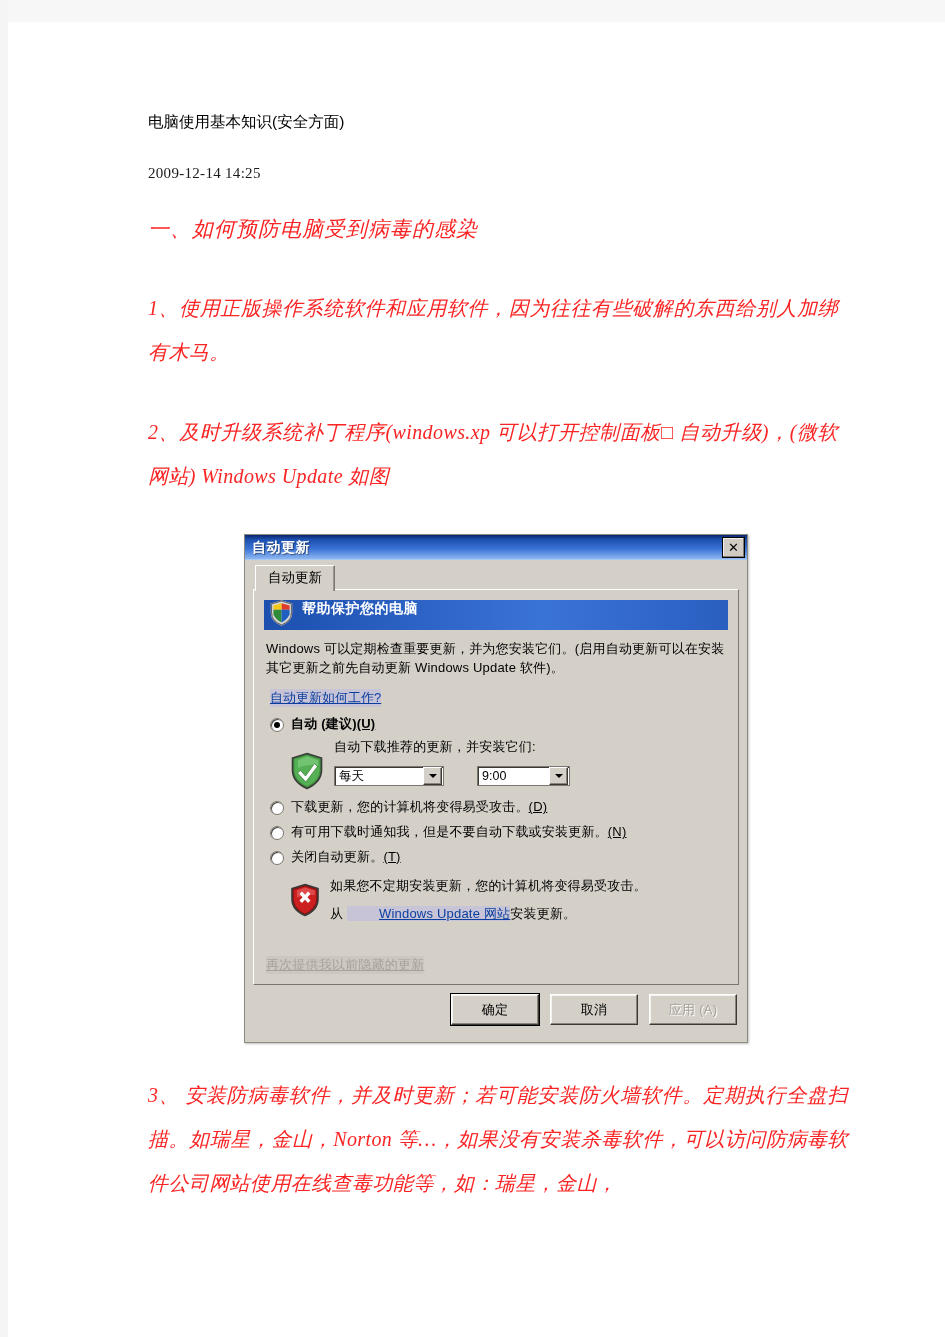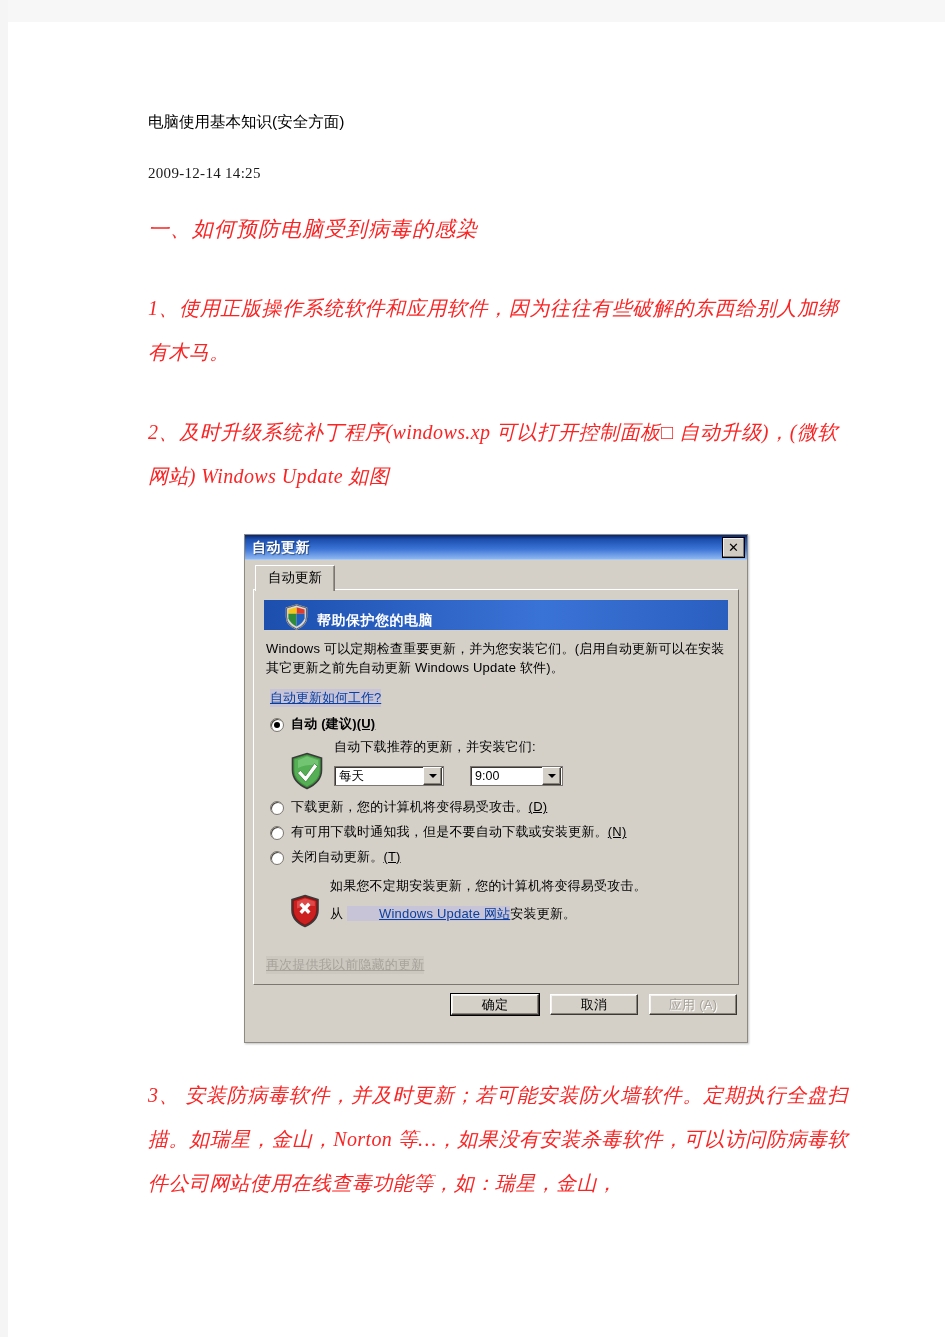--- a/index.html
+++ b/index.html
@@ -168,22 +168,22 @@
     padding: 10px 10px 8px 10px;
     height: 396px;
     box-sizing: border-box;
     position: relative;
     margin-top: -1px;
   }
   .banner {
     background: linear-gradient(to right, #1c4fae 0%, #3a73d6 60%, #2a5fc0 100%);
     height: 30px;
     display: flex;
-    align-items: flex-end;
-    padding-left: 21px;
+    align-items: flex-start;
+    padding-left: 6px;
     gap: 9px;
   }
   .banner-text {
     color: #ffffff;
     font-size: 14px;
     font-weight: bold;
     letter-spacing: 0.5px;
   }
   .shield-xp {
     width: 23px;
@@ -257,21 +257,21 @@
     flex: none;
     margin-top: 16px;
   }
   .auto-detail-right { padding-top: 2px; }
   .auto-sub {
     font-size: 13px;
     color: #000000;
     margin-bottom: 10px;
     letter-spacing: 0.2px;
   }
-  .combo-row { display: flex; gap: 26px; }
+  .combo-row { display: flex; gap: 33px; }
   .combo {
     display: flex;
     align-items: center;
     justify-content: space-between;
     background: #ffffff;
     border: 1px solid #7b7770;
     box-shadow: inset 1px 1px 0 #3c3833;
     height: 20px;
     box-sizing: border-box;
     padding-left: 4px;
@@ -295,21 +295,21 @@
     flex: none;
   }
   .arrow-glyph {
     width: 0; height: 0;
     border-left: 4px solid transparent;
     border-right: 4px solid transparent;
     border-top: 4px solid #000000;
   }
   .warn-detail {
     display: flex;
-    align-items: flex-end;
+    align-items: center;
     margin: 4px 0 0 26px;
     gap: 10px;
   }
   .red-shield { width: 30px; height: 34px; flex: none; margin-top: 2px; }
   .warn-lines { padding-top: 3px; }
   .warn-line {
     font-size: 13px;
     color: #000000;
     line-height: 28px;
     letter-spacing: 0.2px;
@@ -334,21 +334,21 @@
   }
   .button-bar {
     display: flex;
     justify-content: flex-end;
     gap: 11px;
     margin-top: 9px;
     padding-right: 2px;
   }
   .btn {
     width: 88px;
-    height: 21px;
+    height: 31px;
     background: #d4d0c8;
     border: 1px solid #ffffff;
     border-right-color: #3c3833;
     border-bottom-color: #3c3833;
     box-shadow: inset -1px -1px 0 #8a857c, inset 1px 1px 0 #f4f2ee;
     font-size: 13px;
     color: #000000;
     display: flex;
     align-items: center;
     justify-content: center;

